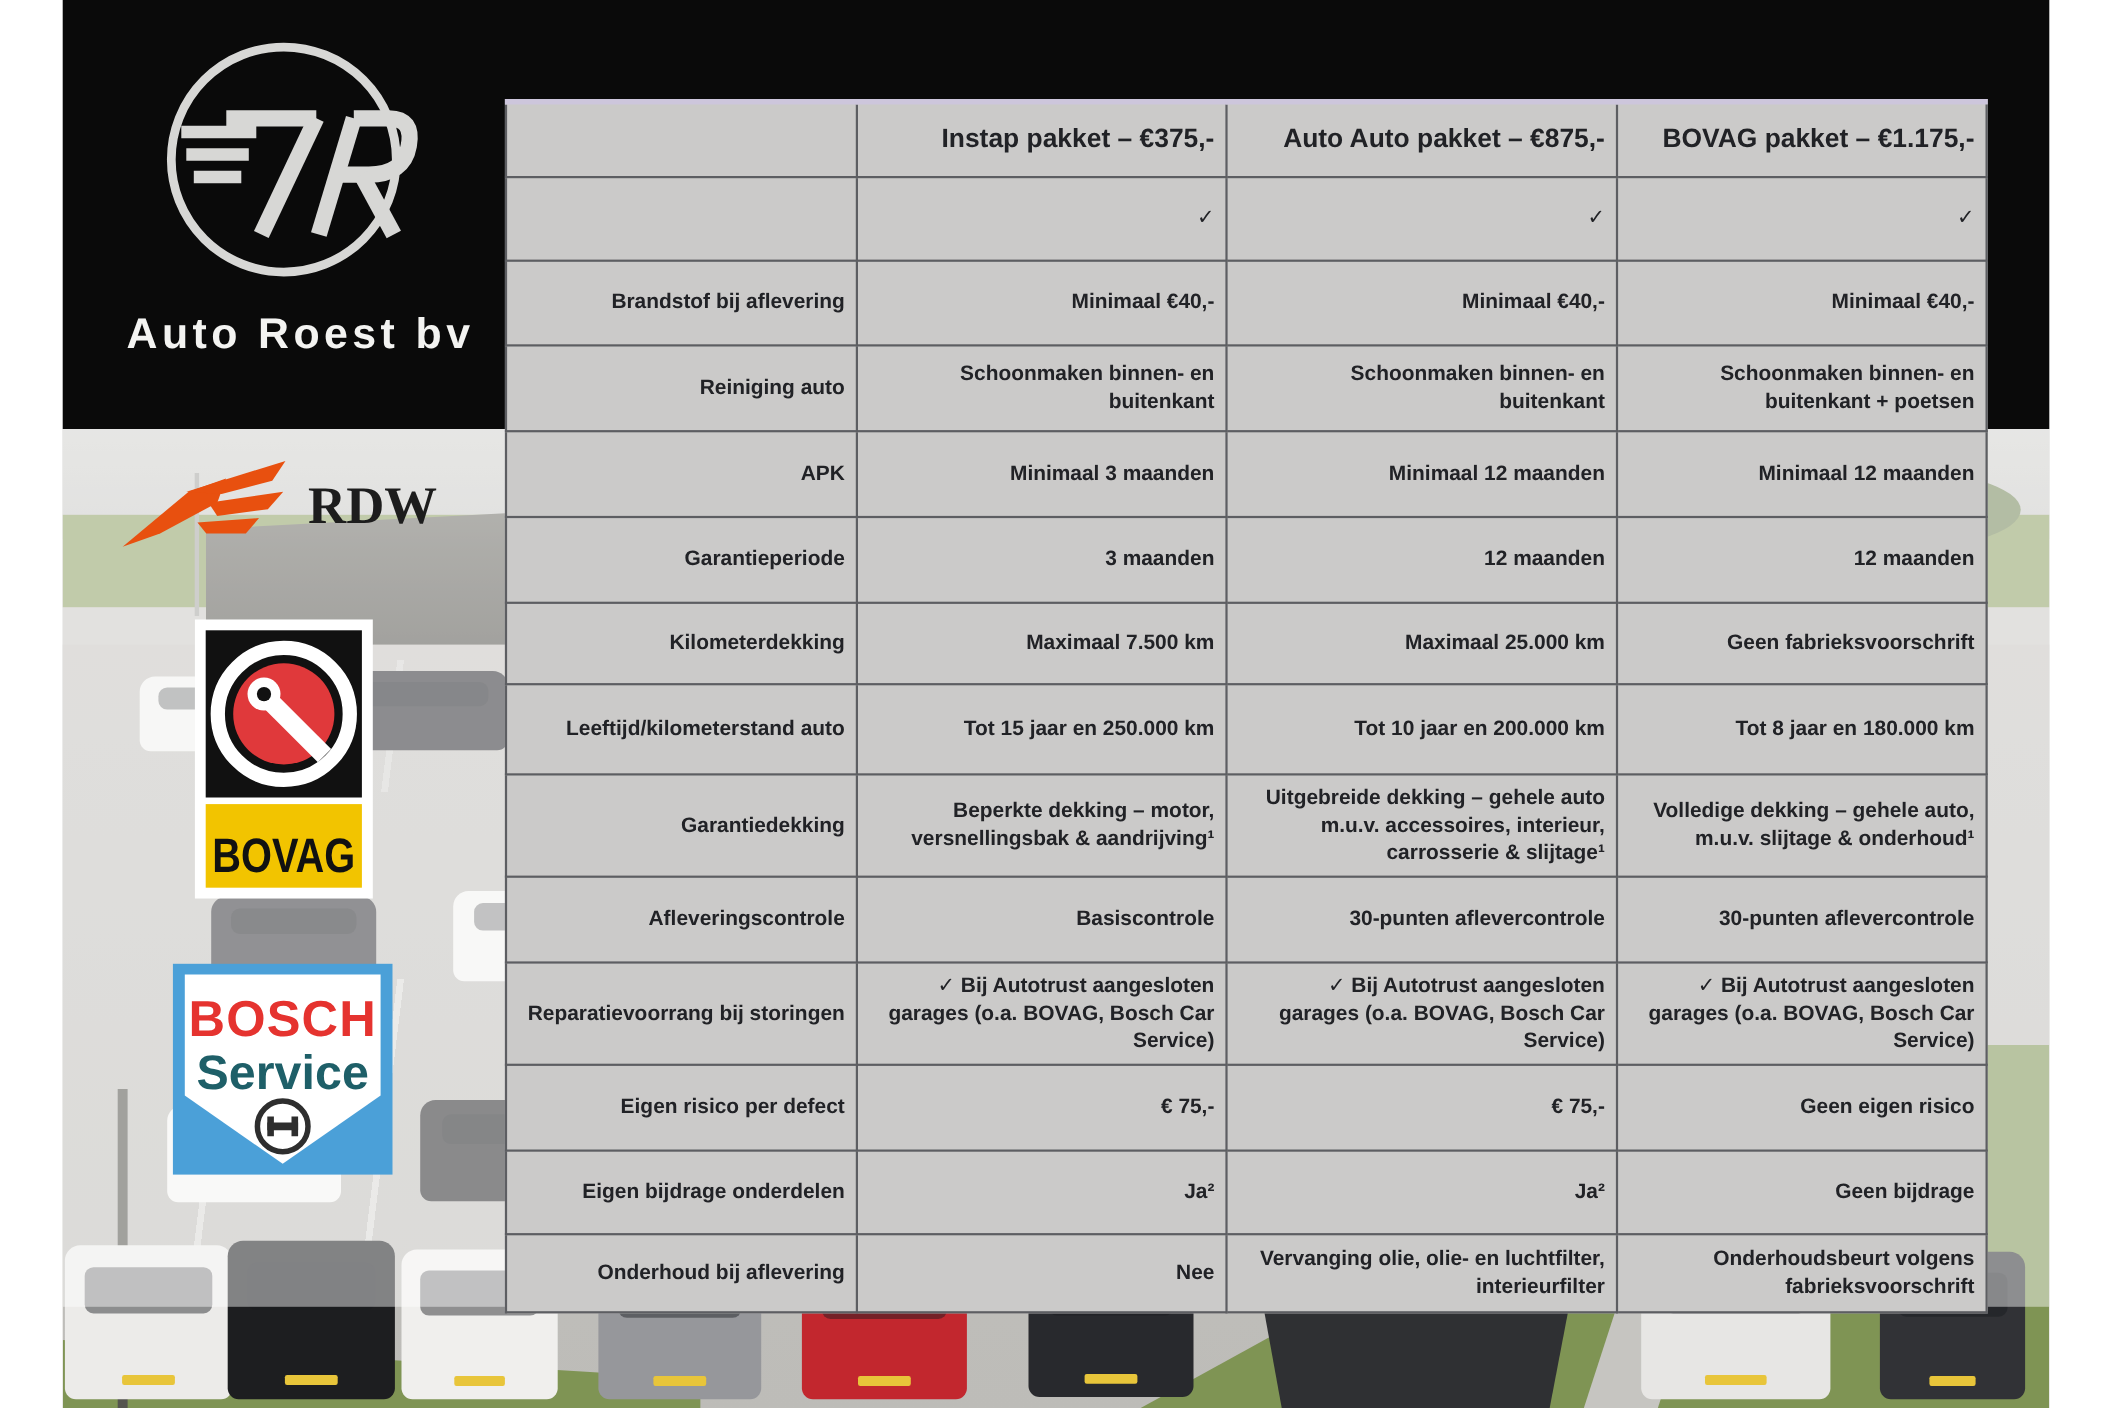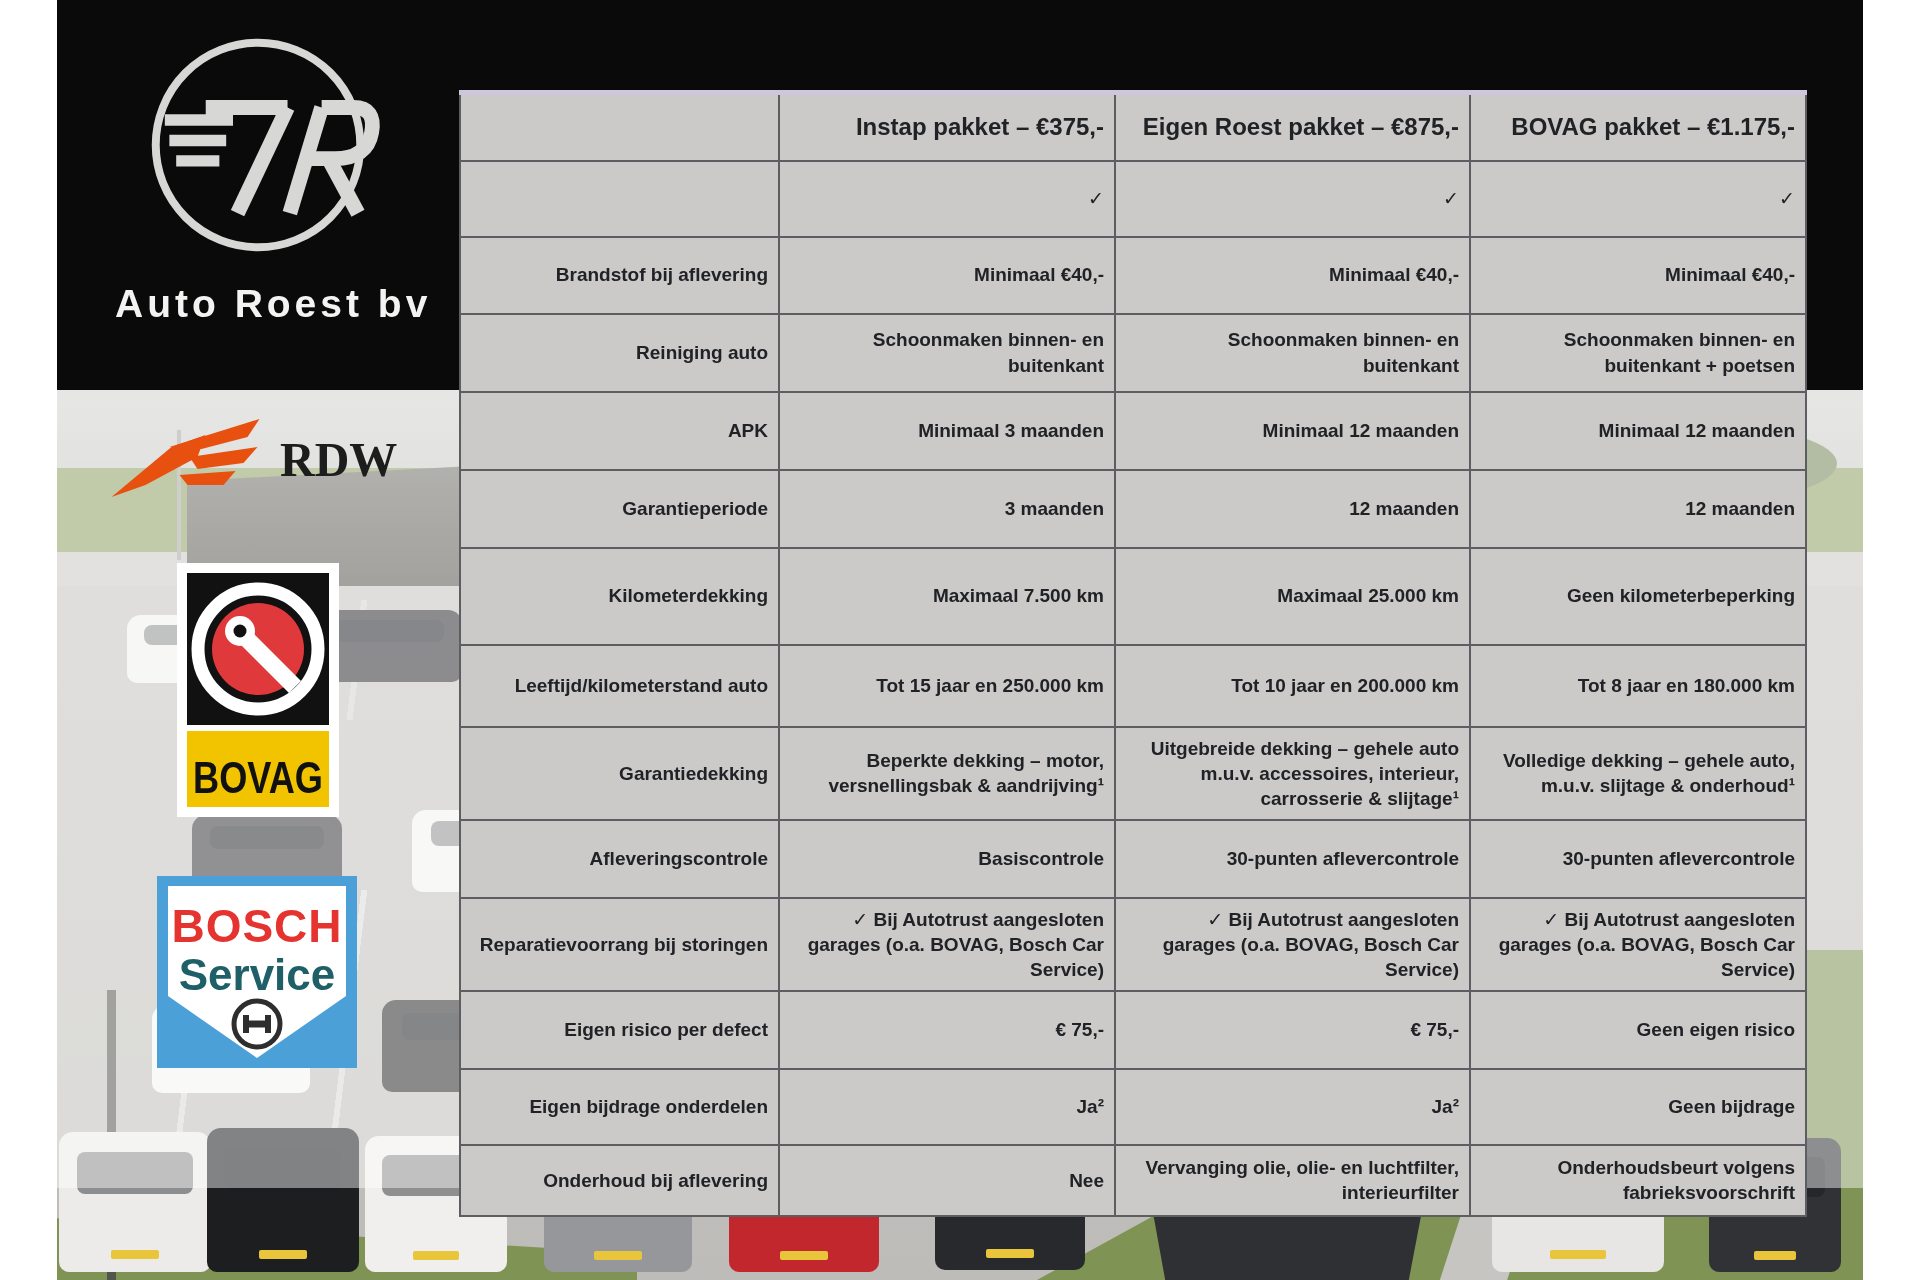--- a/index.html
+++ b/index.html
@@ -66,21 +66,21 @@
   th.rowlab{font-size:19px;}
   th.pkg-header{font-size:24px;}
   th.corner{}
   td.check{font-size:24px;}
   thead tr{height:68px;}
   tbody tr:nth-child(1){height:76px;}
   tbody tr:nth-child(2){height:77px;}
   tbody tr:nth-child(3){height:78px;}
   tbody tr:nth-child(4){height:78px;}
   tbody tr:nth-child(5){height:78px;}
-  tbody tr:nth-child(6){height:97px;}
+  tbody tr:nth-child(6){height:74px;}
   tbody tr:nth-child(7){height:82px;}
   tbody tr:nth-child(8){height:85px;}
   tbody tr:nth-child(9){height:78px;}
   tbody tr:nth-child(10){height:90px;}
   tbody tr:nth-child(11){height:78px;padding-left:20px;}
   tbody tr:nth-child(12){height:76px;}
   tbody tr:nth-child(13){height:71px;}
 </style>
 </head>
 <body>
@@ -207,21 +207,21 @@
       <colgroup>
         <col style="width:319px">
           <col style="width:336px">
           <col style="width:355px">
           <col style="width:336px">
       </colgroup>
       <thead>
           <tr>
             <th class="corner"></th>
             <th class="pkg-header">Instap pakket – €375,-</th>
-            <th class="pkg-header">Eigen Roest pakket – €875,-</th>
+            <th class="pkg-header">Auto Auto pakket – €875,-</th>
             <th class="pkg-header">BOVAG pakket – €1.175,-</th>
           </tr>
         </thead>
       <tbody>
           <tr>
             <th class="rowlab"></th>
             <td class="check">✓</td>
             <td class="check">✓</td>
             <td class="check">✓</td>
           </tr>
@@ -246,21 +246,21 @@
           <tr>
             <th class="rowlab">Garantieperiode</th>
             <td>3 maanden</td>
             <td>12 maanden</td>
             <td>12 maanden</td>
           </tr>
           <tr>
             <th class="rowlab">Kilometerdekking</th>
             <td>Maximaal 7.500 km</td>
             <td>Maximaal 25.000 km</td>
-            <td>Geen kilometerbeperking</td>
+            <td>Geen fabrieksvoorschrift</td>
           </tr>
           <tr>
             <th class="rowlab">Leeftijd/kilometerstand auto</th>
             <td>Tot 15 jaar en 250.000 km</td>
             <td>Tot 10 jaar en 200.000 km</td>
             <td>Tot 8 jaar en 180.000 km</td>
           </tr>
           <tr>
             <th class="rowlab">Garantiedekking</th>
             <td>Beperkte dekking – motor, versnellingsbak &amp; aandrijving¹</td>

